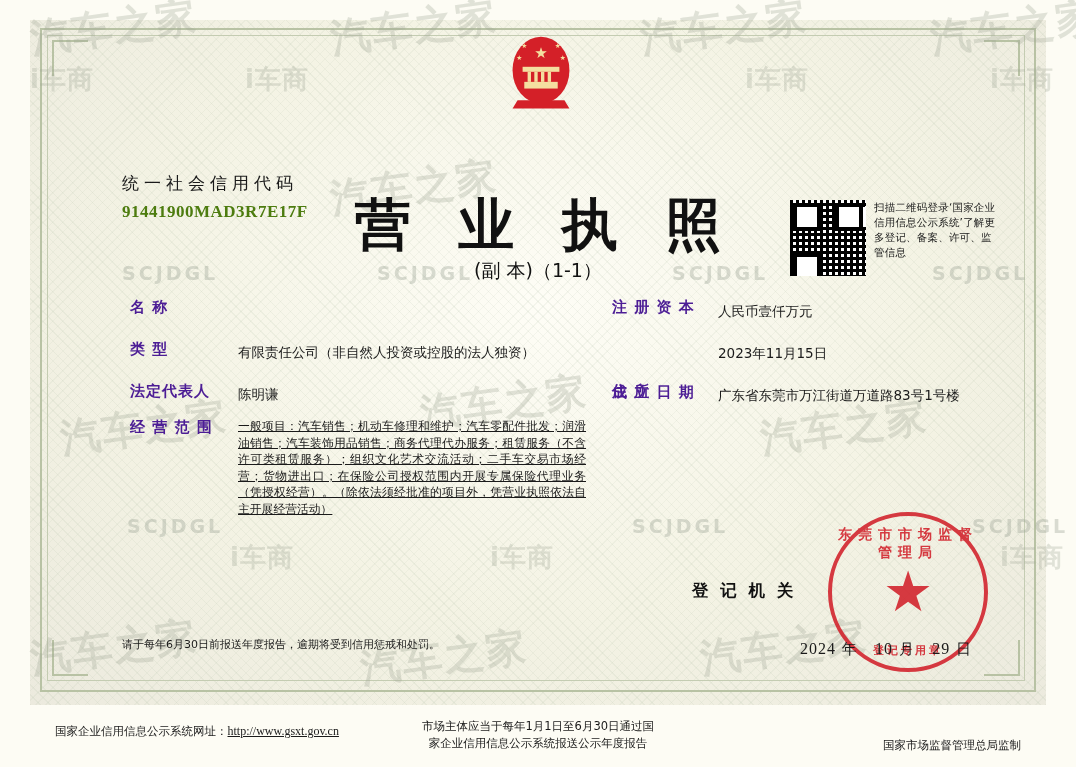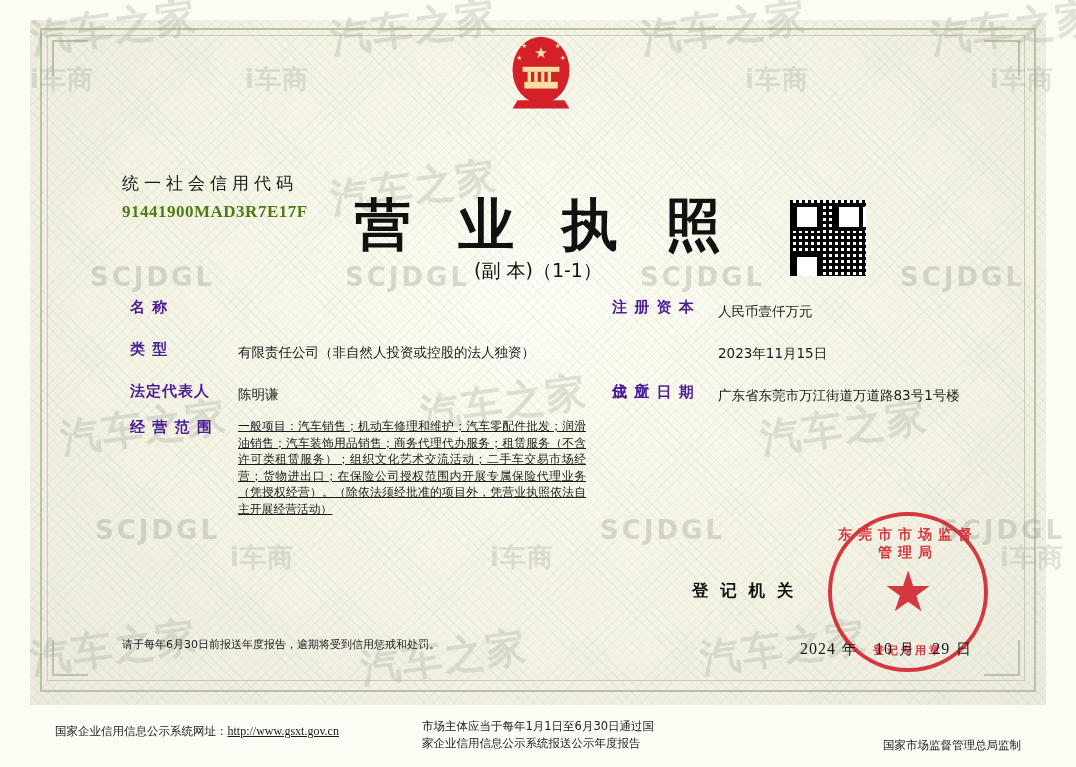--- a/index.html
+++ b/index.html
@@ -37,23 +37,24 @@
   .wm.big {
     font-size: 40px;
     letter-spacing: 2px;
   }
   .wm.mid {
     font-size: 26px;
     letter-spacing: 1px;
     text-align: center;
   }
   .wm.sm {
-    font-size: 26px;
+    font-size: 19px;
     letter-spacing: 3px;
     color: rgba(150,158,142,0.35);
+    margin-left: 32px;
   }
 
   
   .cert-bg {
     position: absolute;
     left: 30px;
     top: 20px;
     width: 1016px;
     height: 685px;
     background:
@@ -342,21 +343,21 @@
   .footer-url {
     font-family: "Liberation Serif", serif;
     font-size: 12px;
     text-decoration: underline;
   }
   .footer-center {
     position: absolute;
     left: 50%;
     transform: translateX(-50%);
     top: 0px;
-    text-align: left;
+    text-align: center;
     line-height: 17px;
   }
   .footer-right {
     position: absolute;
     right: 55px;
     top: 20px;
   }
 </style>
 </head>
 <body>
@@ -429,20 +430,21 @@
     <div class="uscc-label">统一社会信用代码</div>
     <div class="uscc-value">91441900MAD3R7E17F</div>
 
     <div class="title">营 业 执 照</div>
     <div class="subtitle">(副 本)（1-1）</div>
 
     <div class="qr-block">
       <div class="qr">
           <div class="qr-corner-tr"></div>
         </div>
+      <div class="qr-note">扫描二维码登录‘国家企业信用信息公示系统’了解更多登记、备案、许可、监管信息</div>
     </div>
 
     <div class="field-label" style="left:130px;top:298px;">名        称</div>
 
     <div class="field-label" style="left:130px;top:340px;">类        型</div>
     <div class="field-value" style="left:238px;top:344px;">有限责任公司（非自然人投资或控股的法人独资）</div>
 
     <div class="field-label" style="left:130px;top:382px;">法定代表人</div>
     <div class="field-value" style="left:238px;top:386px;">陈明谦</div>
 

